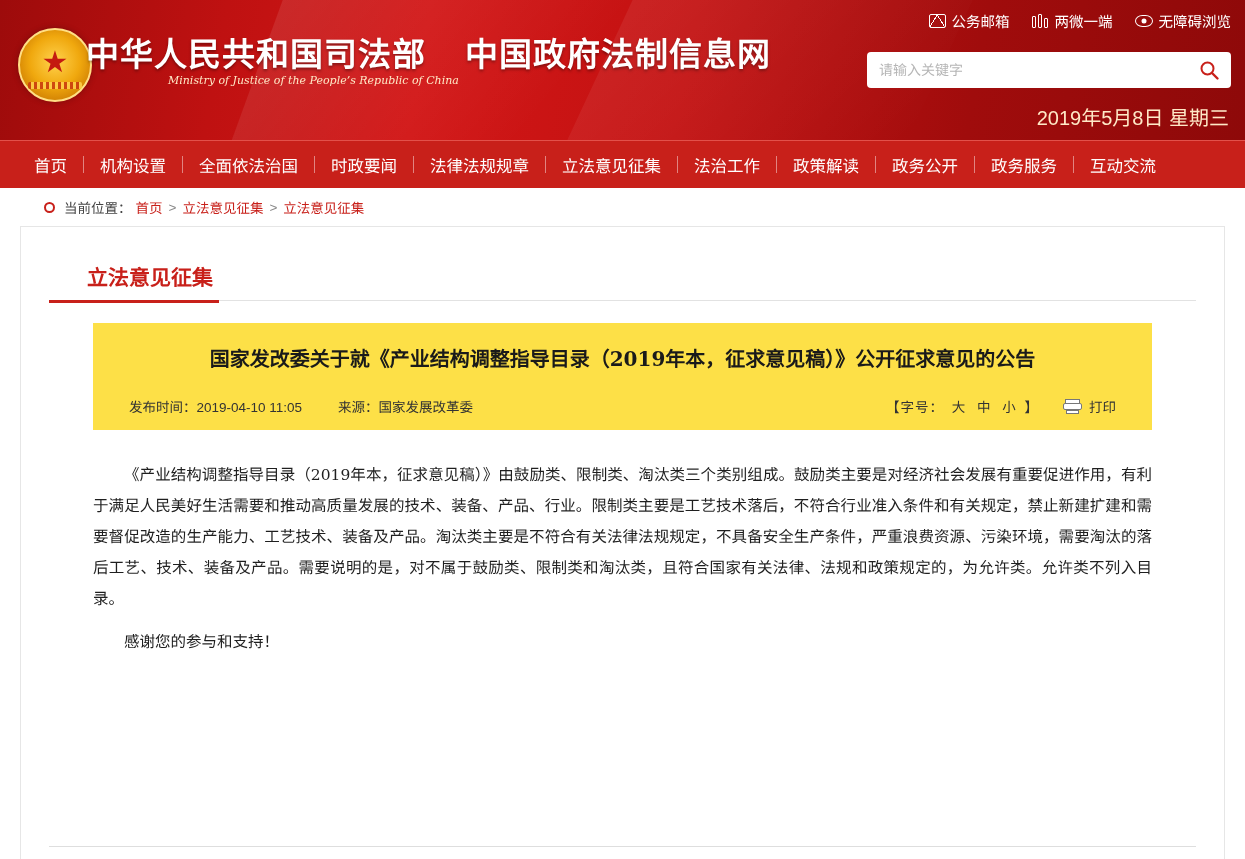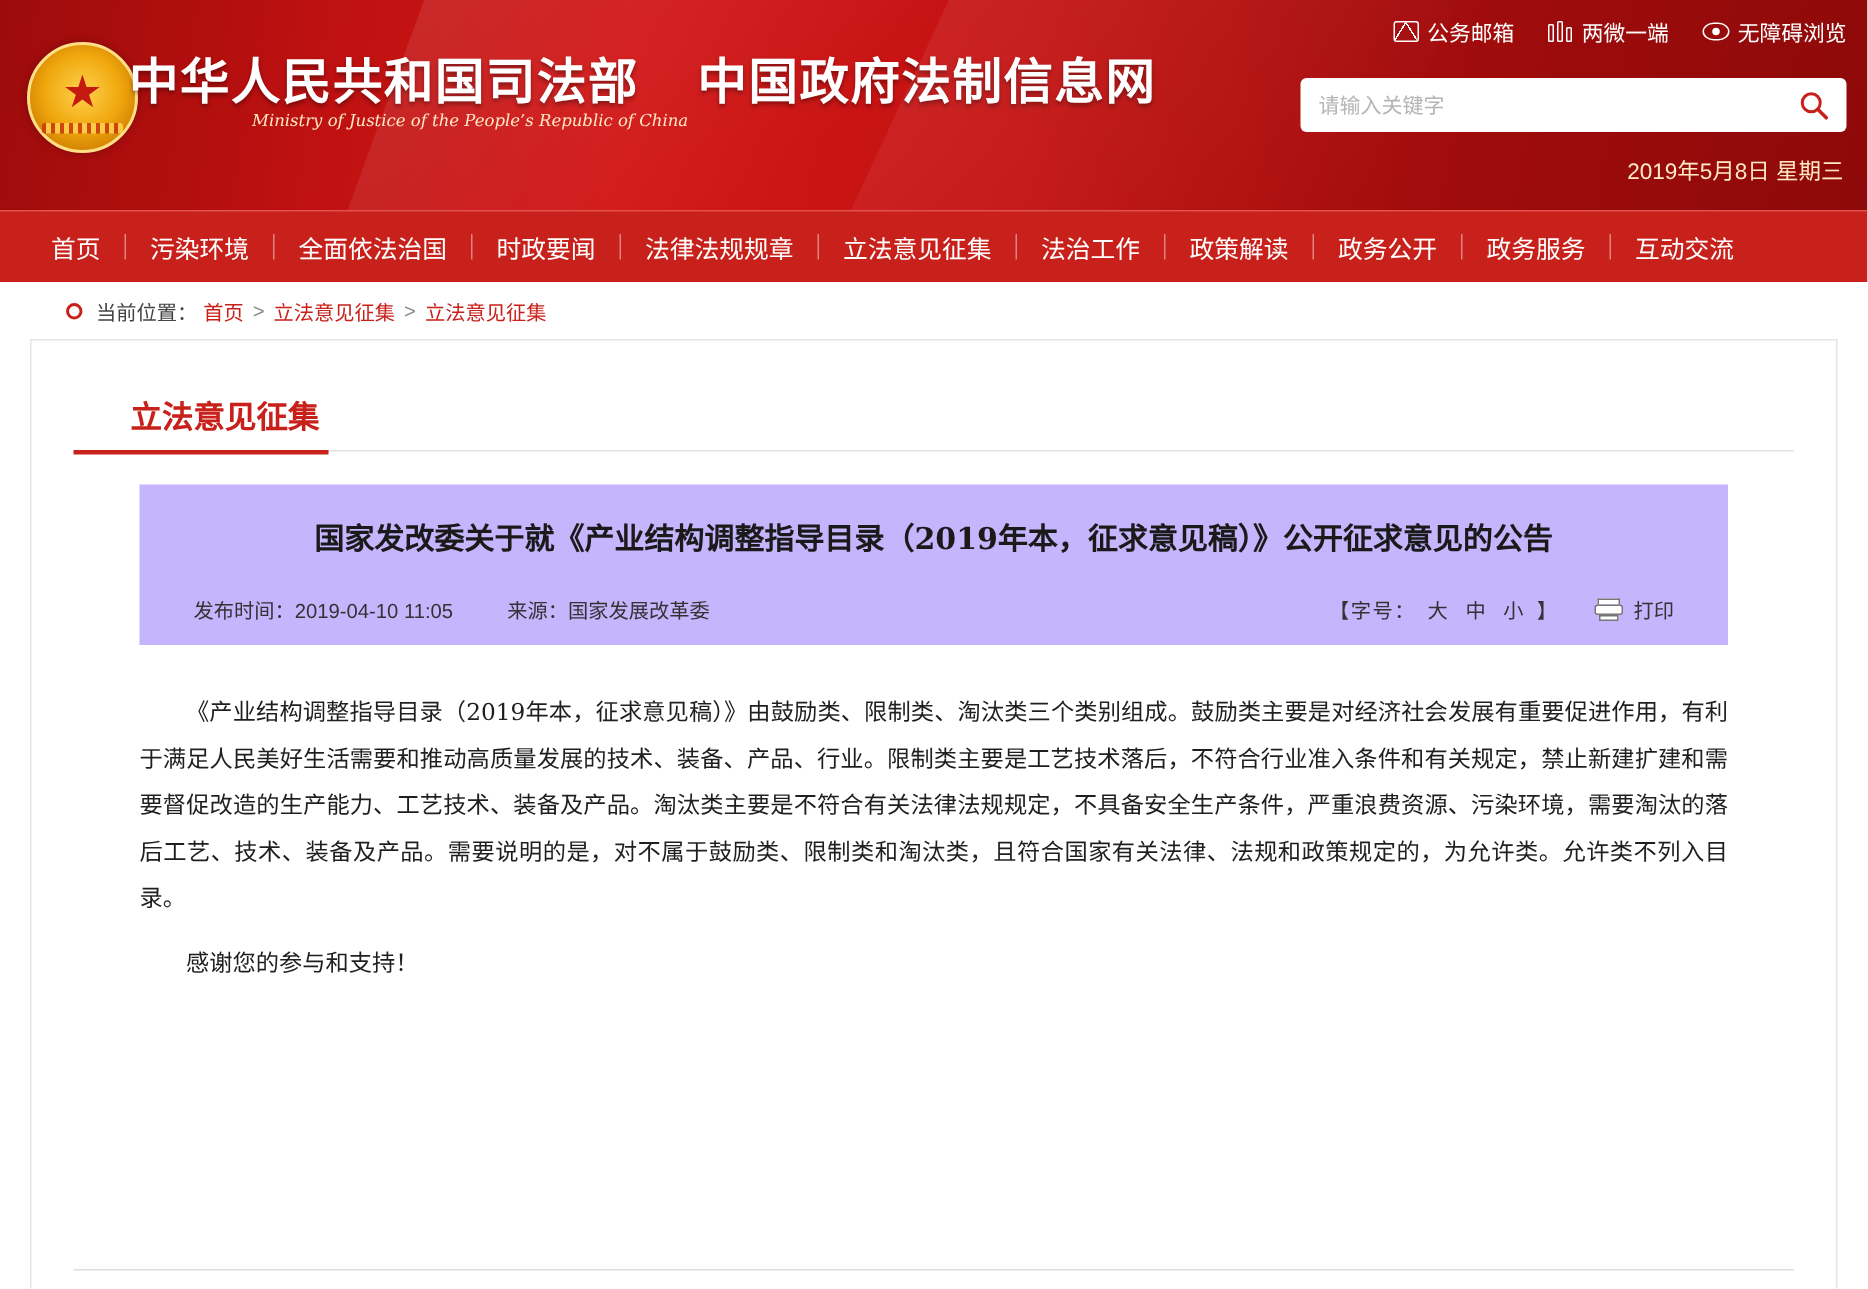--- a/index.html
+++ b/index.html
@@ -114,21 +114,21 @@
   }
   .search-box input::placeholder { color: #b5b5b5; }
   .search-btn {
     width: 44px; height: 36px; border: none; background: transparent;
     cursor: pointer; display: flex; align-items: center; justify-content: center;
   }
   .search-btn svg { display: block; }
 
   .date-line {
     position: absolute; right: 16px; top: 102px;
-    color: #ffe9c7; font-size: 15px; white-space: nowrap;
+    color: #ffe9c7; font-size: 20px; white-space: nowrap;
   }
 
   
   .nav {
     width: 1245px; height: 48px;
     background: #c8201a;
     border-top: 1px solid #e2514b;
     display: flex; align-items: center;
     padding: 0 18px;
   }
@@ -169,21 +169,21 @@
     font-size: 21px; font-weight: bold; color: #c8201a;
     font-family: "DejaVu Serif", "Liberation Serif", serif;
     display: inline-block;
     padding: 0 6px 9px 38px;
     border-bottom: 3px solid #c8201a;
   }
   .title-rule { border-bottom: 1px solid #e2e2e2; margin-top: -3px; }
 
   .article-head {
     margin: 22px 44px 0 44px;
-    background: #c4b5fd;
+    background: #fde047;
     padding: 22px 20px 0 20px;
   }
   .article-title {
     text-align: center;
     font-size: 20px; font-weight: bold; color: #1a1a1a;
     font-family: "DejaVu Serif", "Liberation Serif", serif;
     line-height: 1.45;
   }
   .meta-row {
     display: flex; align-items: center;
@@ -268,21 +268,21 @@
       </svg>
     </button>
   </div>
 
   <div class="date-line">2019年5月8日 星期三</div>
 </div>
 
 <div class="nav">
   <div class="nav-item">首页</div>
   <div class="nav-sep"></div>
-  <div class="nav-item">污染环境</div>
+  <div class="nav-item">机构设置</div>
   <div class="nav-sep"></div>
   <div class="nav-item">全面依法治国</div>
   <div class="nav-sep"></div>
   <div class="nav-item">时政要闻</div>
   <div class="nav-sep"></div>
   <div class="nav-item">法律法规规章</div>
   <div class="nav-sep"></div>
   <div class="nav-item">立法意见征集</div>
   <div class="nav-sep"></div>
   <div class="nav-item">法治工作</div>

